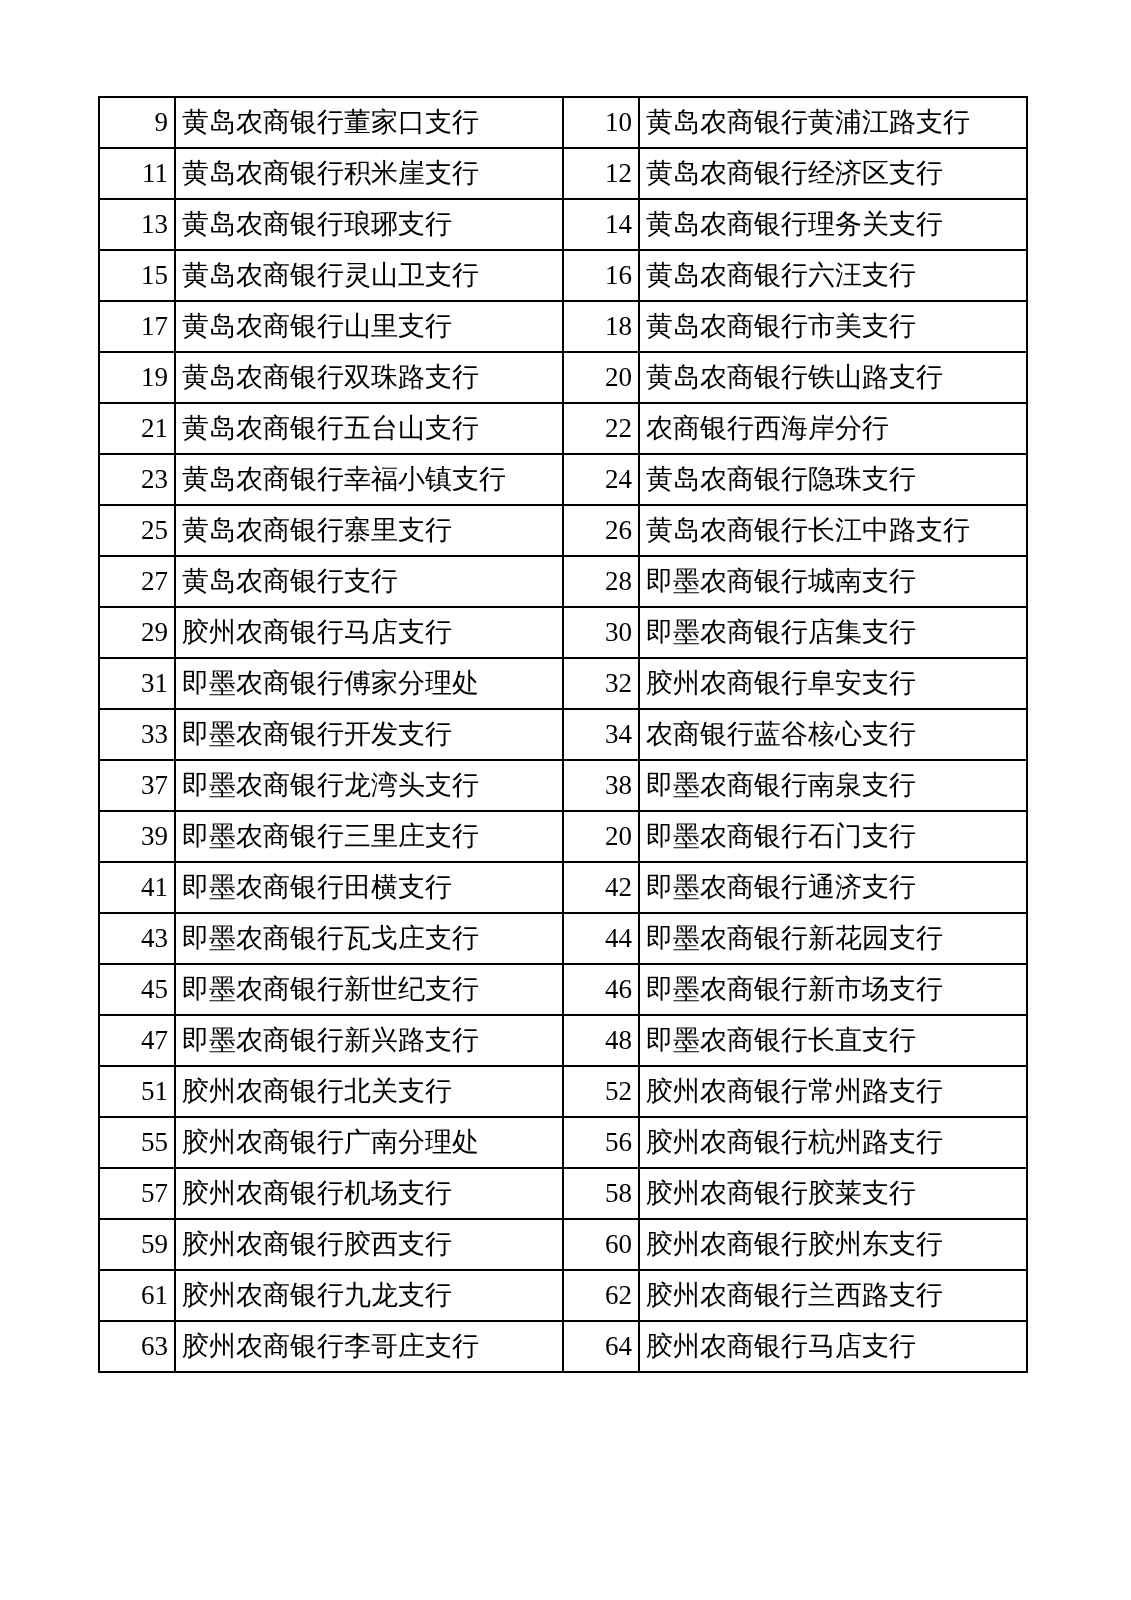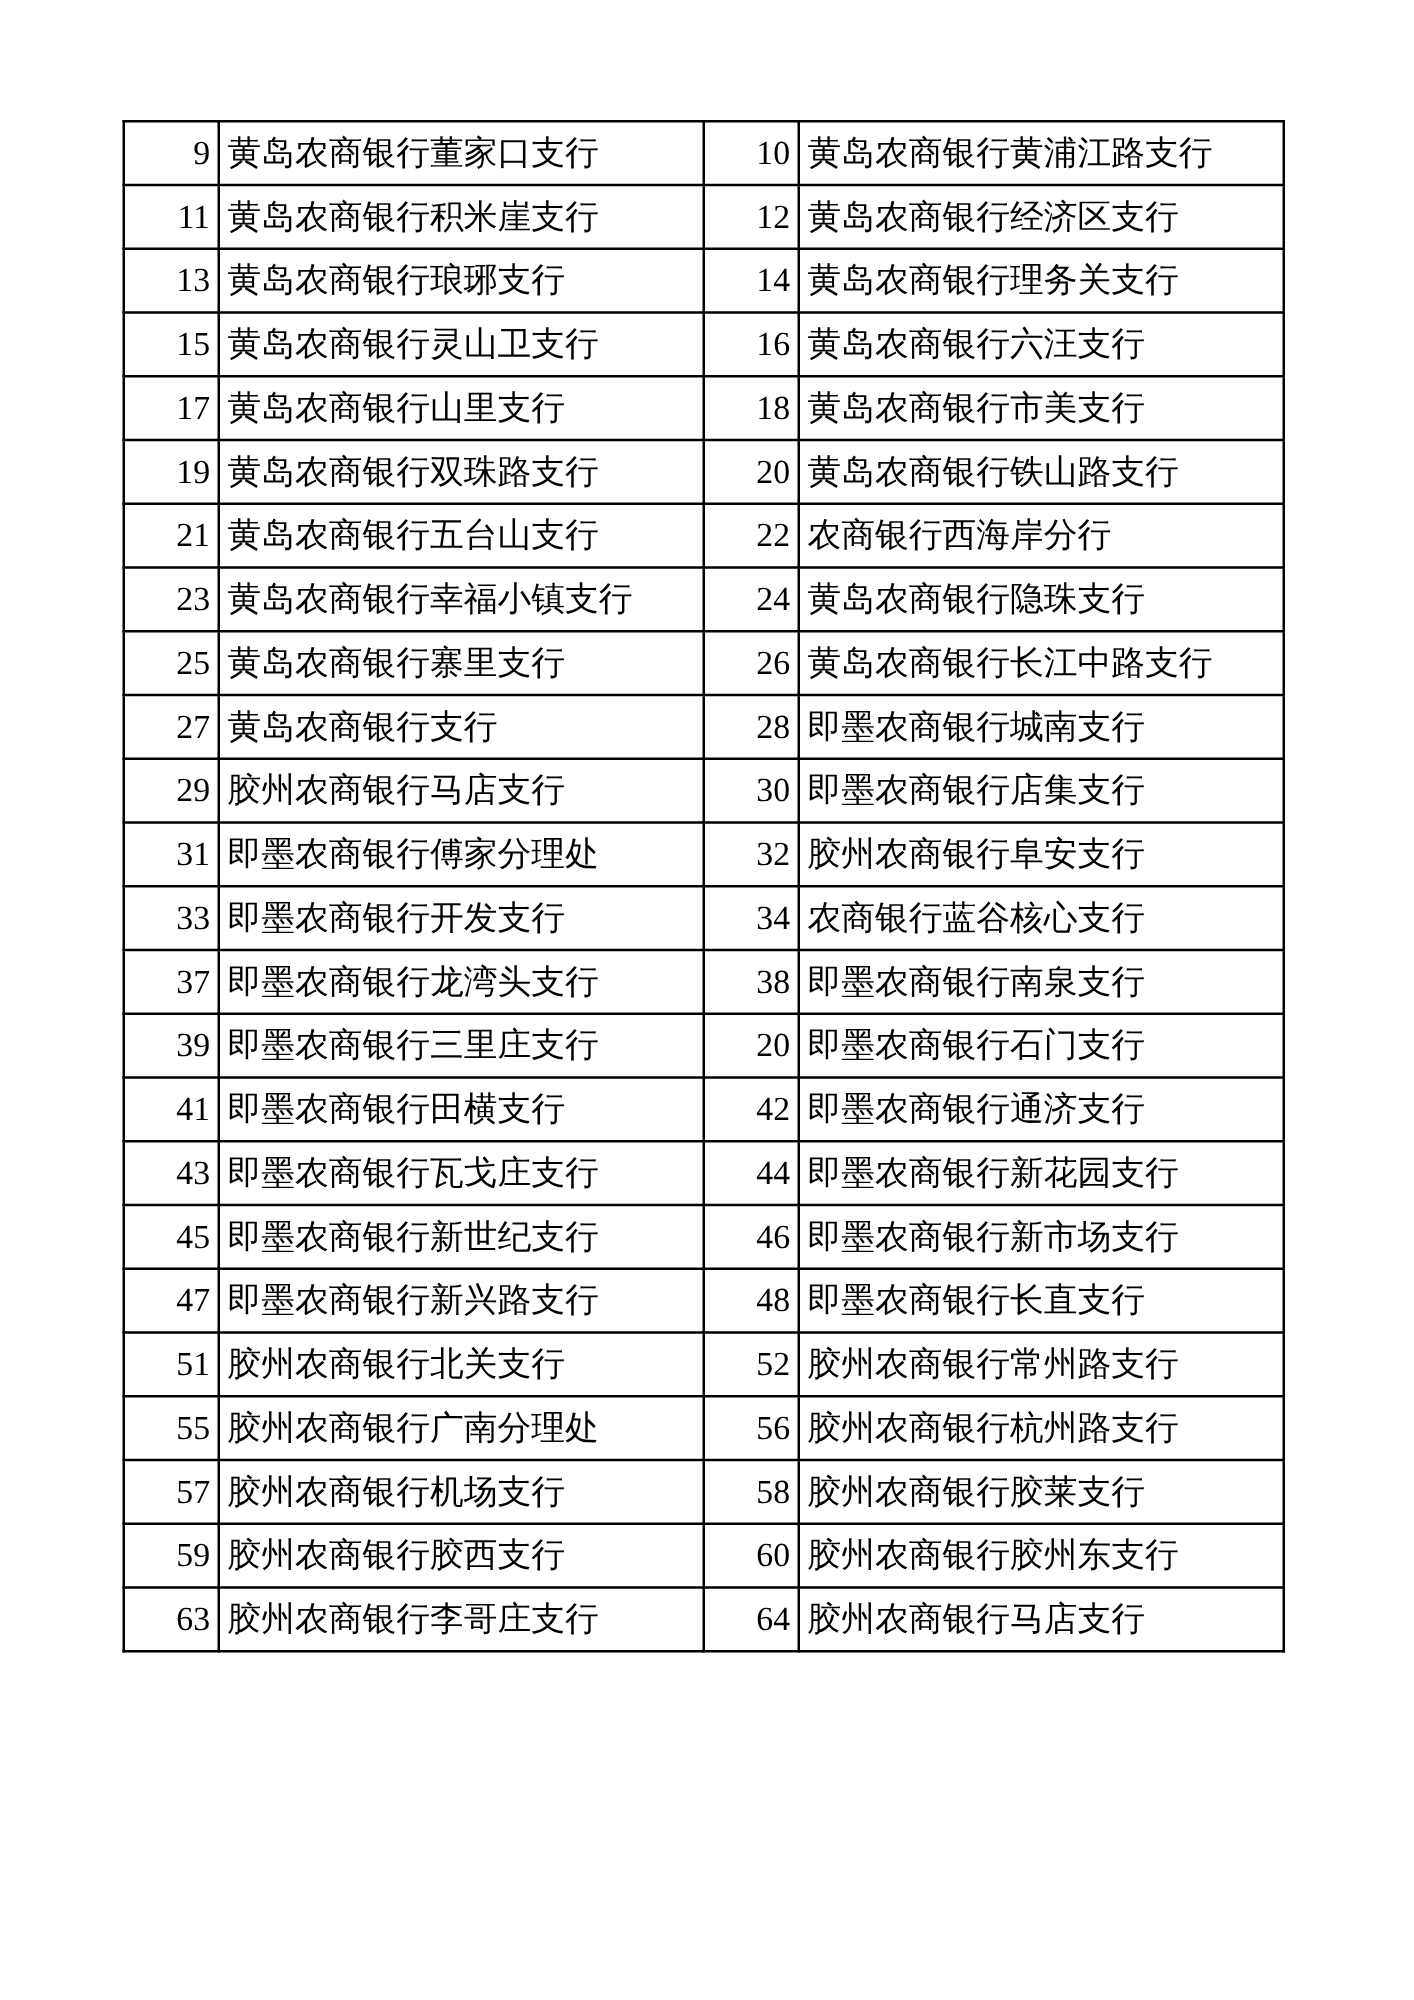--- a/index.html
+++ b/index.html
@@ -186,20 +186,26 @@
         <td class="num">58</td>
         <td class="name">胶州农商银行胶莱支行</td>
       </tr>
       <tr>
         <td class="num">59</td>
         <td class="name">胶州农商银行胶西支行</td>
         <td class="num">60</td>
         <td class="name">胶州农商银行胶州东支行</td>
       </tr>
       <tr>
+        <td class="num">61</td>
+        <td class="name">胶州农商银行九龙支行</td>
+        <td class="num">62</td>
+        <td class="name">胶州农商银行兰西路支行</td>
+      </tr>
+      <tr>
         <td class="num">63</td>
         <td class="name">胶州农商银行李哥庄支行</td>
         <td class="num">64</td>
         <td class="name">胶州农商银行马店支行</td>
       </tr>
     </tbody>
   </table>
 </div>
 
 </body></html>

